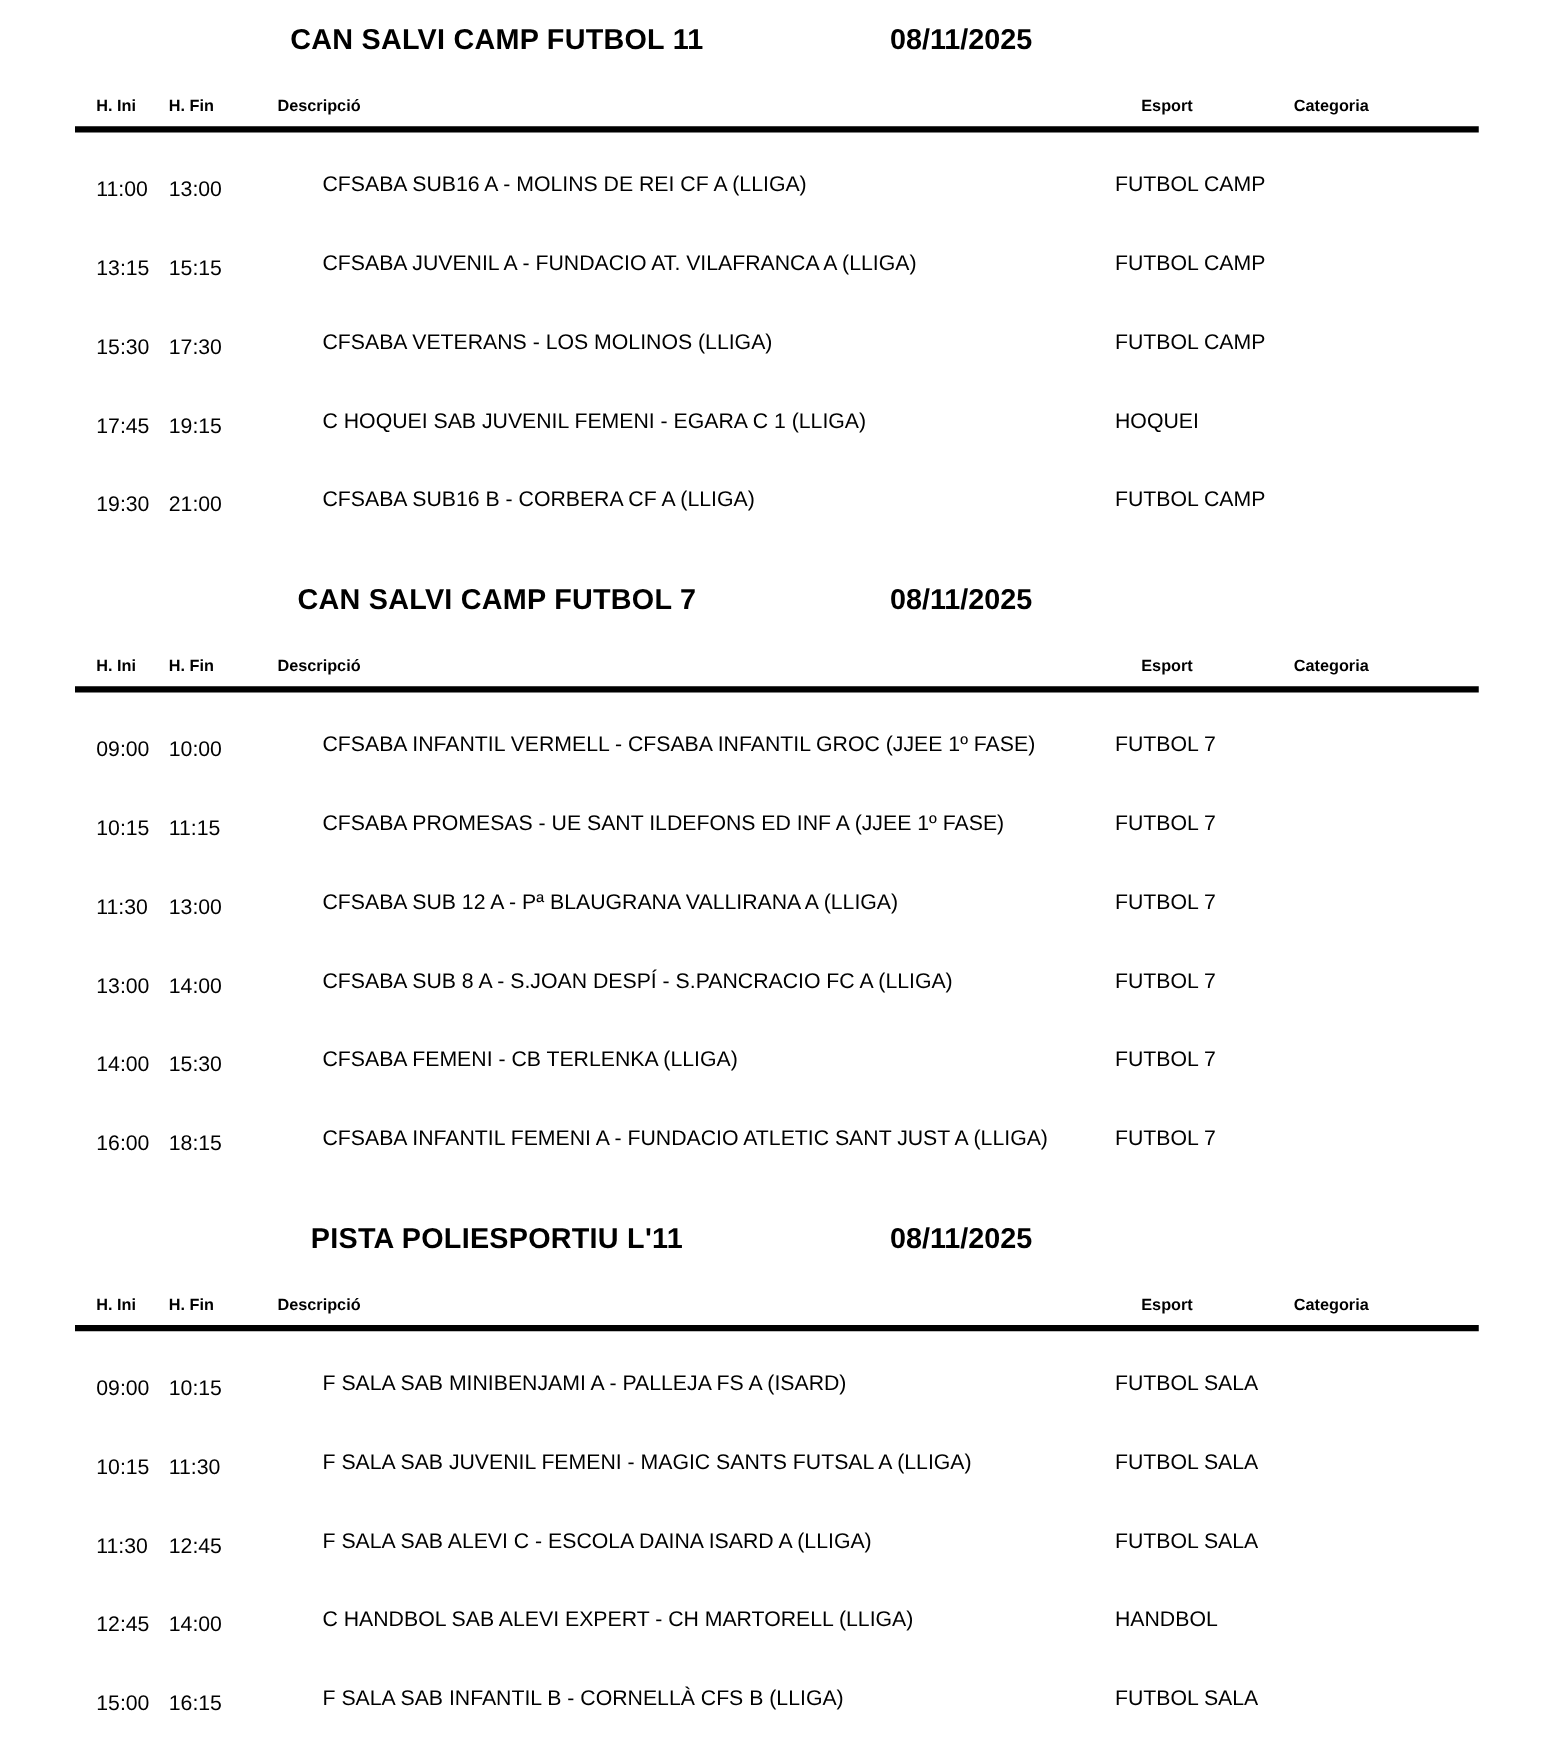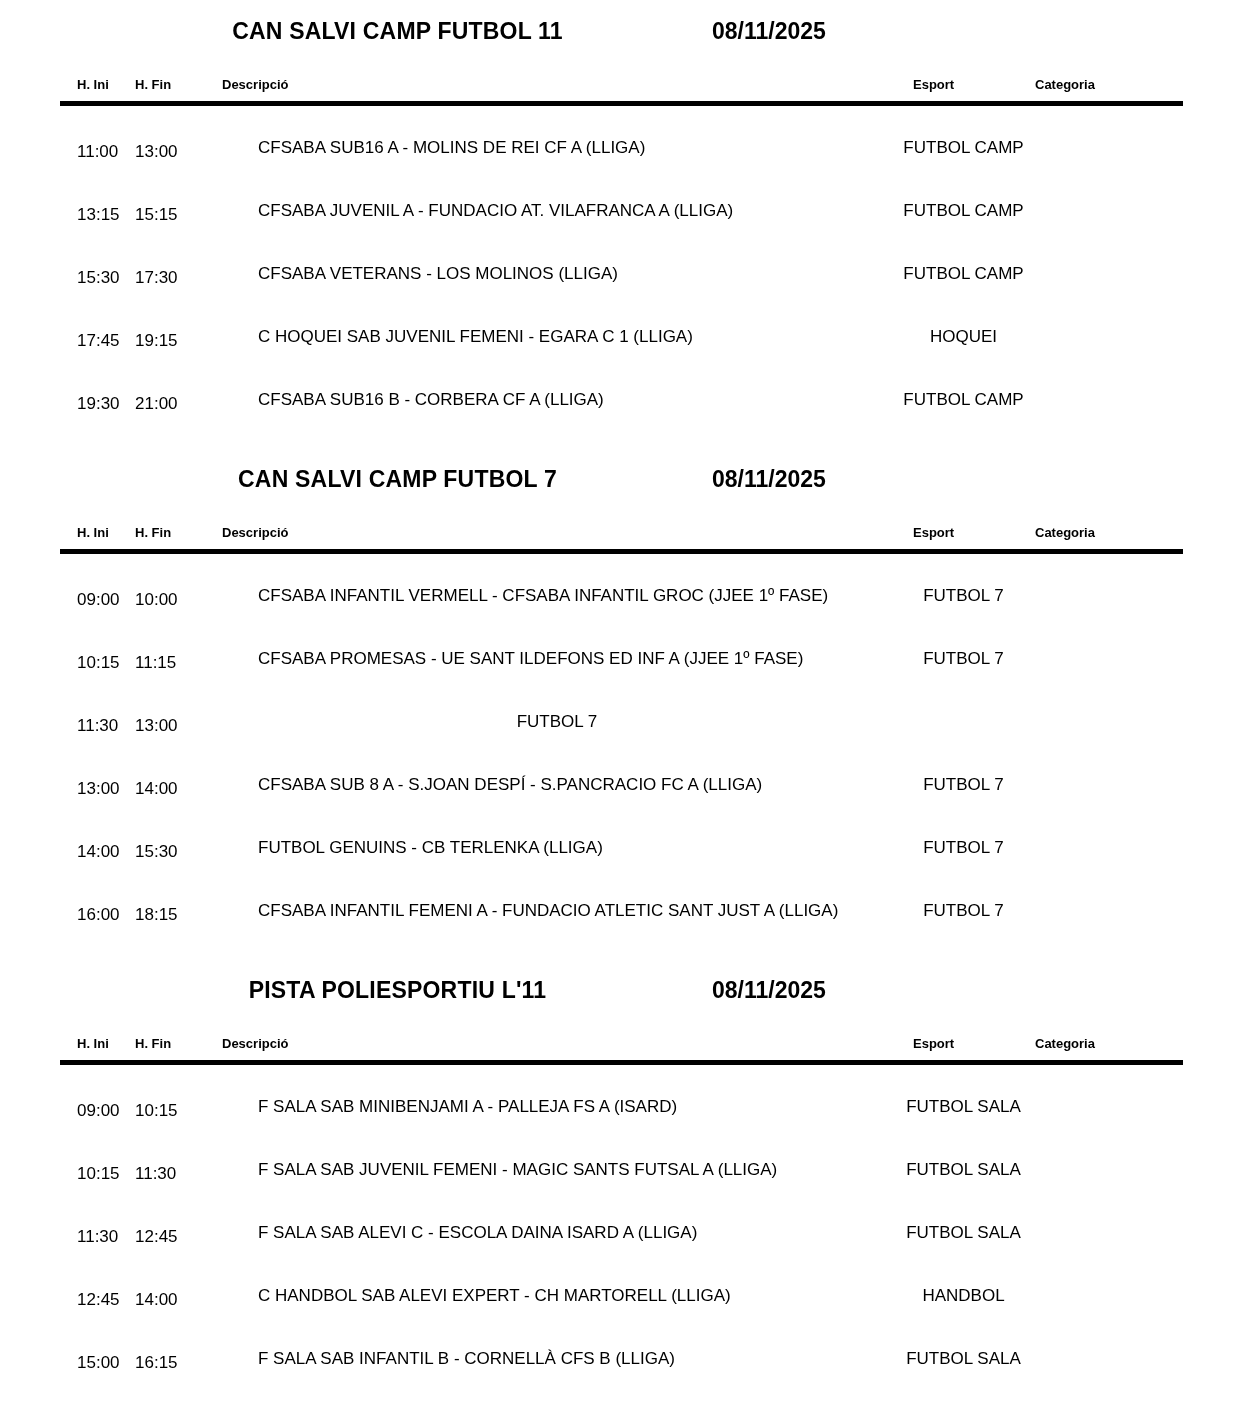--- a/index.html
+++ b/index.html
@@ -65,21 +65,21 @@
   .row {
     display: grid;
     grid-template-columns: 58px 87px 670px 143px auto;
     height: 63px;
     font-size: 17px;
     line-height: 24px;
     align-items: start;
   }
   .row .time { padding-top: 4px; white-space: nowrap; }
   .row .desc { max-width: 600px; margin-left: 36px; }
-  .row .esport { white-space: nowrap; text-align: center; }
+  .row .esport { white-space: nowrap; }
 </style>
 </head>
 <body>
 
 <div class="page">
 
   <div class="section">
     <div class="sec-head">
       <div class="sec-title">CAN SALVI CAMP FUTBOL 11</div>
       <div class="sec-date">08/11/2025</div>
@@ -153,34 +153,35 @@
       <div class="row">
         <span class="time">10:15</span>
         <span class="time">11:15</span>
         <span class="desc">CFSABA PROMESAS - UE SANT ILDEFONS ED INF A (JJEE 1º FASE)</span>
         <span class="esport">FUTBOL 7</span>
         <span class="categoria"></span>
       </div>
       <div class="row">
         <span class="time">11:30</span>
         <span class="time">13:00</span>
+        <span class="desc">CFSABA SUB 12 A - Pª BLAUGRANA VALLIRANA A (LLIGA)</span>
         <span class="esport">FUTBOL 7</span>
         <span class="categoria"></span>
       </div>
       <div class="row">
         <span class="time">13:00</span>
         <span class="time">14:00</span>
         <span class="desc">CFSABA SUB 8 A - S.JOAN DESPÍ - S.PANCRACIO FC A (LLIGA)</span>
         <span class="esport">FUTBOL 7</span>
         <span class="categoria"></span>
       </div>
       <div class="row">
         <span class="time">14:00</span>
         <span class="time">15:30</span>
-        <span class="desc">FUTBOL GENUINS - CB TERLENKA (LLIGA)</span>
+        <span class="desc">CFSABA FEMENI - CB TERLENKA (LLIGA)</span>
         <span class="esport">FUTBOL 7</span>
         <span class="categoria"></span>
       </div>
       <div class="row">
         <span class="time">16:00</span>
         <span class="time">18:15</span>
         <span class="desc">CFSABA INFANTIL FEMENI A - FUNDACIO ATLETIC SANT JUST A (LLIGA)</span>
         <span class="esport">FUTBOL 7</span>
         <span class="categoria"></span>
       </div>

